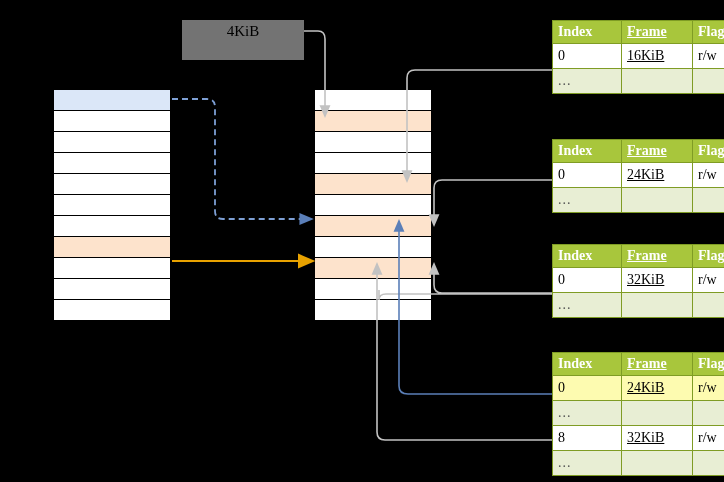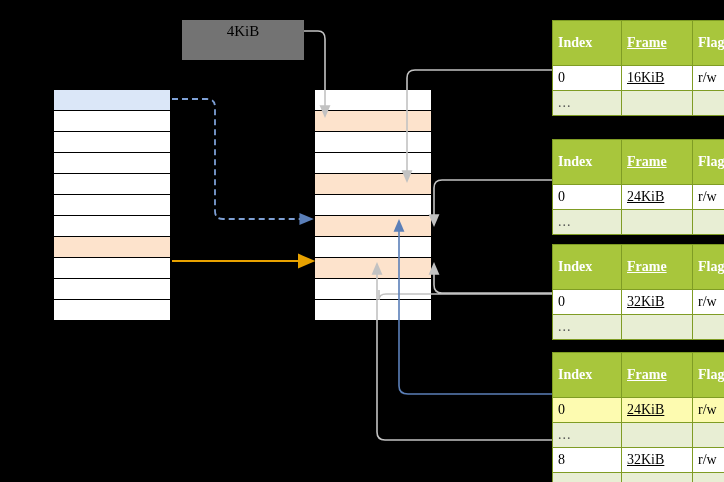--- a/index.html
+++ b/index.html
@@ -40,21 +40,21 @@
     border:1px solid #7f9c24;
     font-size:14px;
     background:#fff;
     table-layout:fixed;
   }
   .ptable th{
     background:#a8c63c;
     color:#fff;
     font-weight:bold;
     text-align:left;
-    padding:12px 5px;
+    padding:1px 5px;
     border:1px solid #7f9c24;
     font-size:14px;
     height:20px;
   }
   .ptable td{
     border:1px solid #7f9c24;
     padding:2px 5px;
     height:20px;
     color:#000;
     background:#fff;

